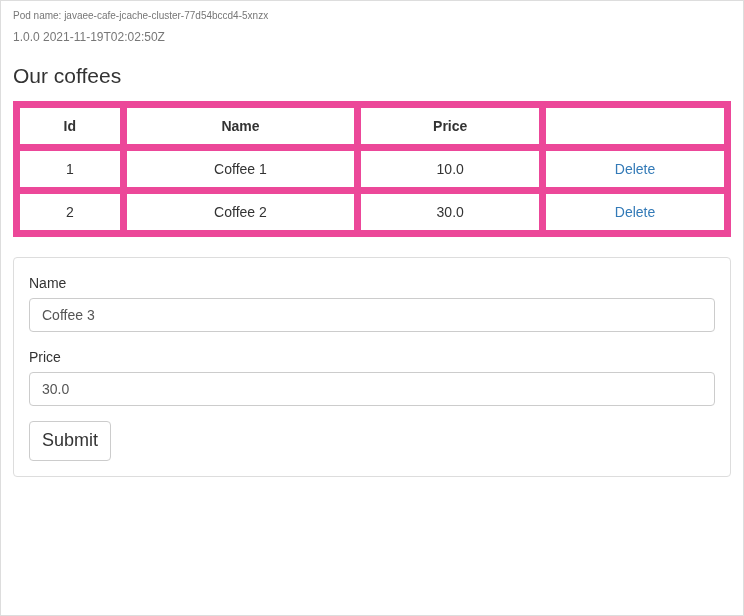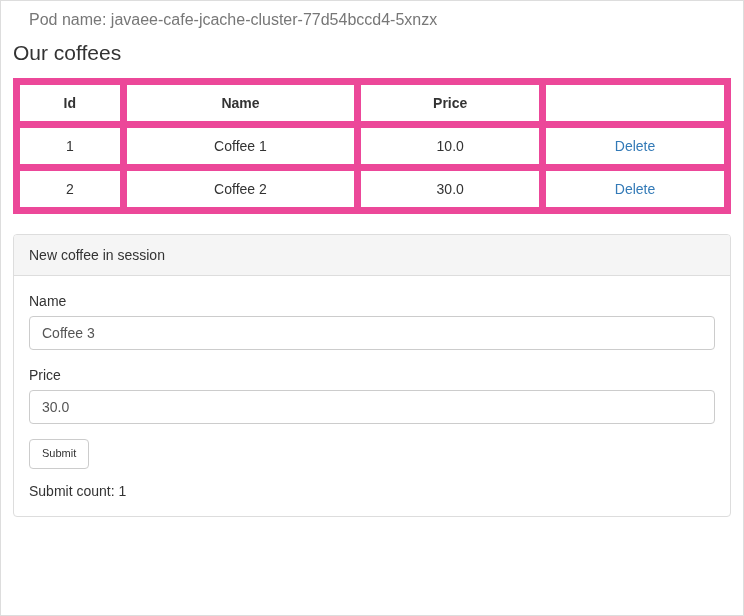--- a/index.html
+++ b/index.html
@@ -14,23 +14,23 @@
       background-color: #fff;
     }
     .container {
       border: 1px solid #ddd;
       margin: 0;
       padding: 8px 12px 12px 12px;
       width: 744px;
       min-height: 616px;
     }
     .pod-name {
-      font-size: 16px;
+      font-size: 10px;
       color: #777;
-      margin: 0 0 6px 16px;
+      margin: 0 0 6px 0;
     }
     .version {
       font-size: 12px;
       color: #777;
       margin: 0 0 15px 0;
     }
     h1.greeting {
       font-size: 30px;
       font-weight: 500;
       margin: 20px 0 18px 0;
@@ -96,21 +96,21 @@
       font-size: 14px;
       line-height: 1.42857143;
       color: #555;
       background-color: #fff;
       border: 1px solid #ccc;
       border-radius: 4px;
     }
     .btn {
       display: inline-block;
       padding: 6px 12px;
-      font-size: 11px;
+      font-size: 18px;
       font-weight: 400;
       line-height: 1.42857143;
       text-align: center;
       border: 1px solid #ccc;
       border-radius: 4px;
       background-color: #fff;
       color: #333;
       cursor: pointer;
       font-family: inherit;
     }
@@ -118,20 +118,21 @@
       margin-top: 12px;
       margin-bottom: 0;
     }
   </style>
 </head>
 <body>
 
 <div class="container">
 
   <p class="pod-name">Pod name: javaee-cafe-jcache-cluster-77d54bccd4-5xnzx</p>
+  <p class="version">1.0.0 2021-11-19T02:02:50Z</p>
 
 
   <h3 class="section-title">Our coffees</h3>
 
   <table class="coffee-table">
     <thead>
       <tr>
         <th style="width:15%">Id</th>
         <th style="width:33%">Name</th>
         <th style="width:26%">Price</th>
@@ -148,28 +149,26 @@
       <tr>
         <td>2</td>
         <td>Coffee 2</td>
         <td>30.0</td>
         <td><a class="delete-link">Delete</a></td>
       </tr>
     </tbody>
   </table>
 
   <div class="panel">
-    <div class="panel-heading">New coffee in session</div>
     <div class="panel-body">
       <div class="form-group">
         <label class="form-label">Name</label>
         <input type="text" class="form-control" value="Coffee 3" style="">
       </div>
       <div class="form-group">
         <label class="form-label">Price</label>
         <input type="text" class="form-control" value="30.0" style="">
       </div>
       <button class="btn">Submit</button>
-      <p class="submit-count">Submit count: 1</p>
     </div>
   </div>
 
 </div>
 
 </body></html>

